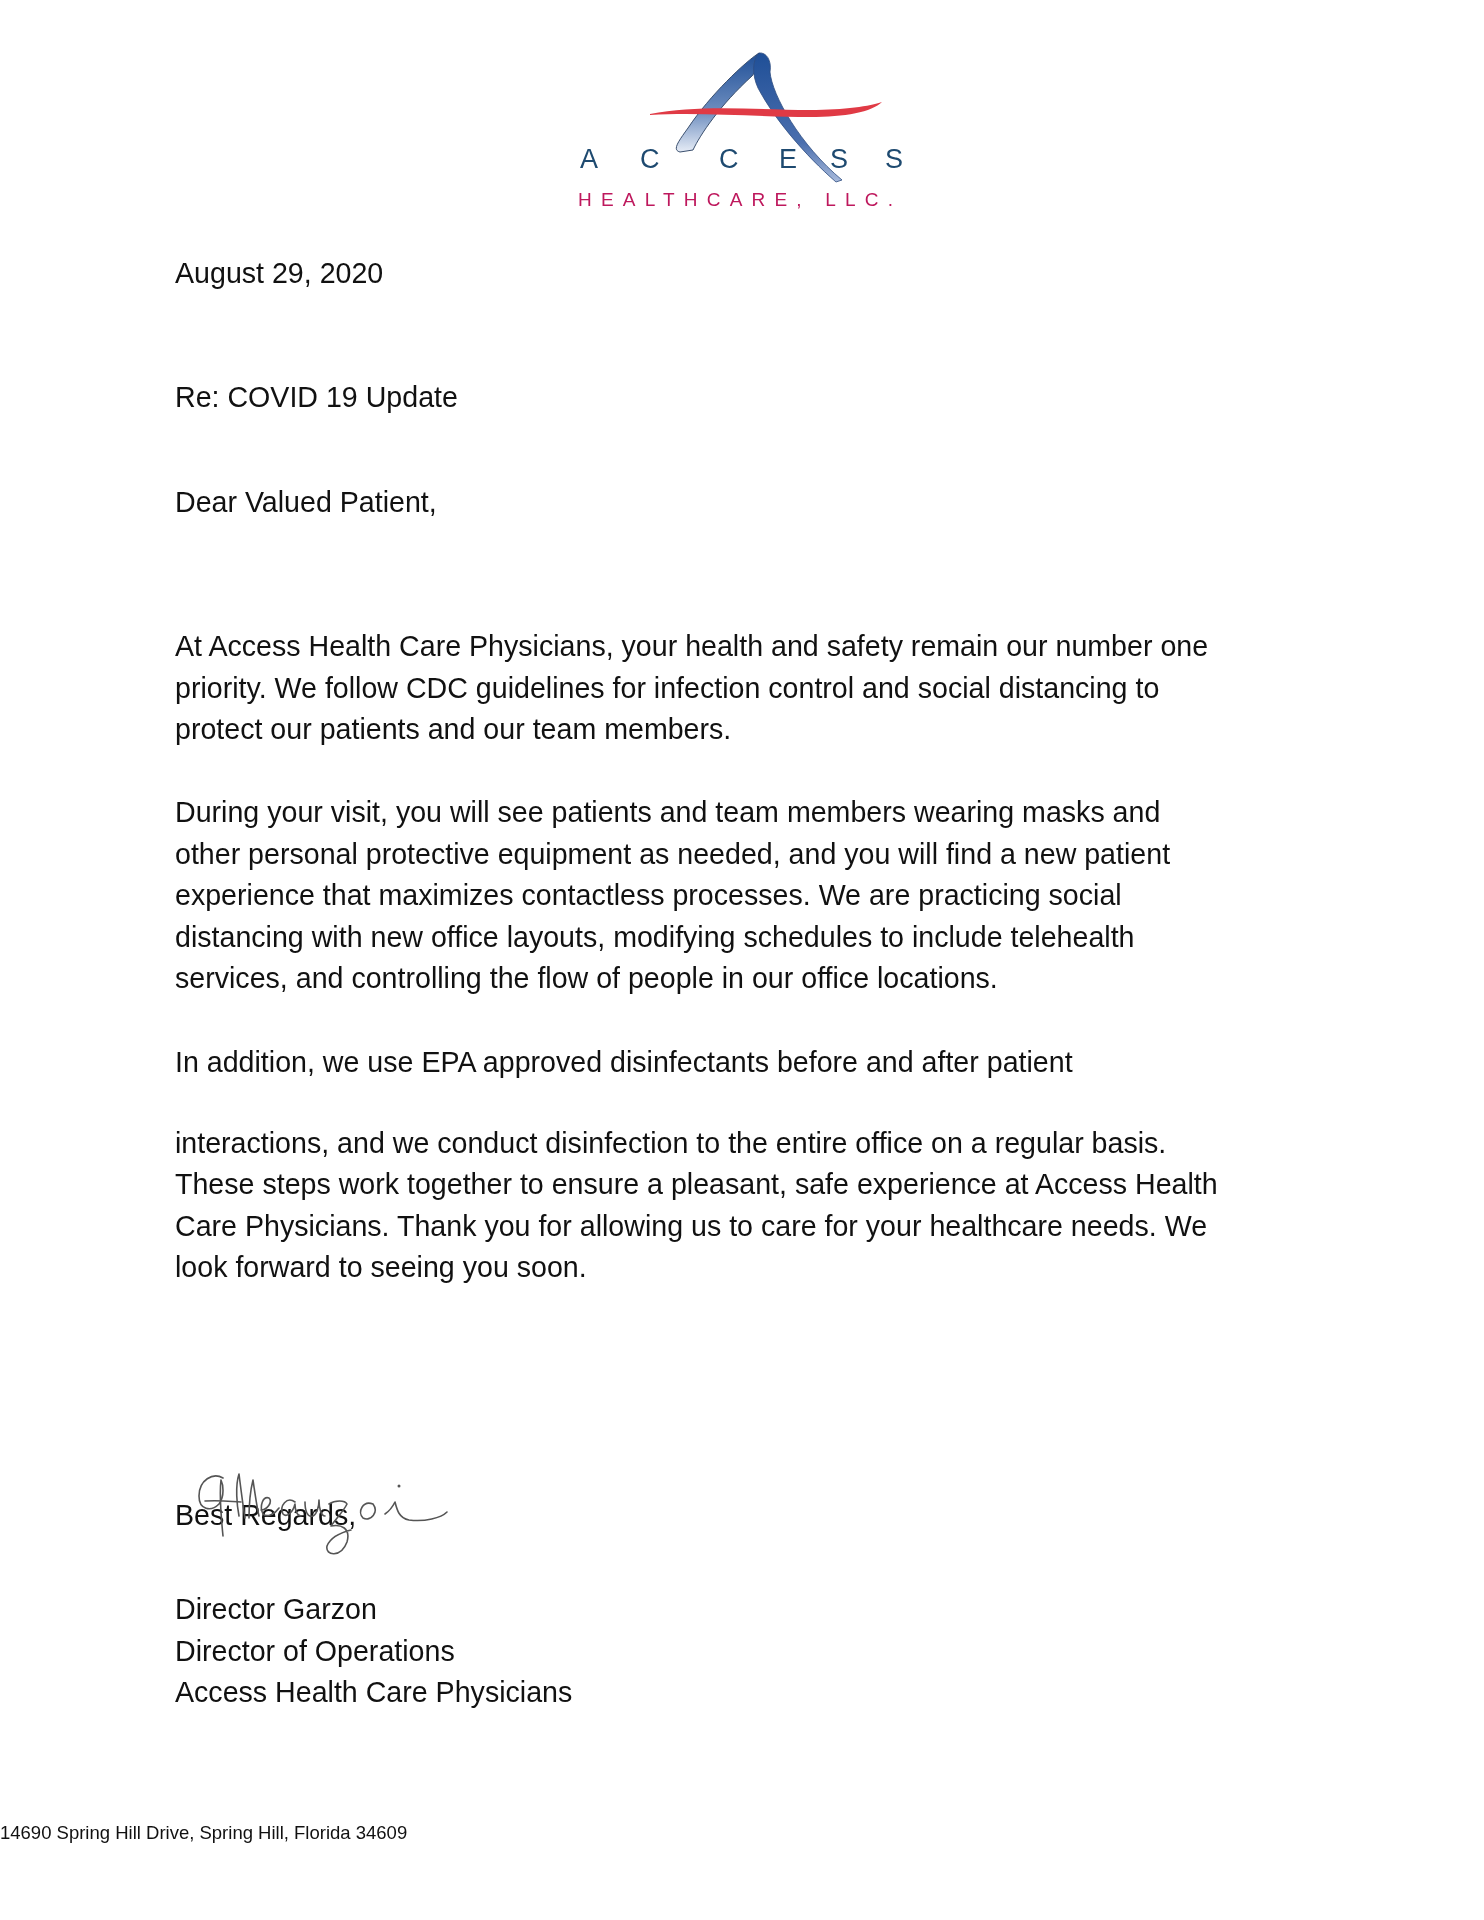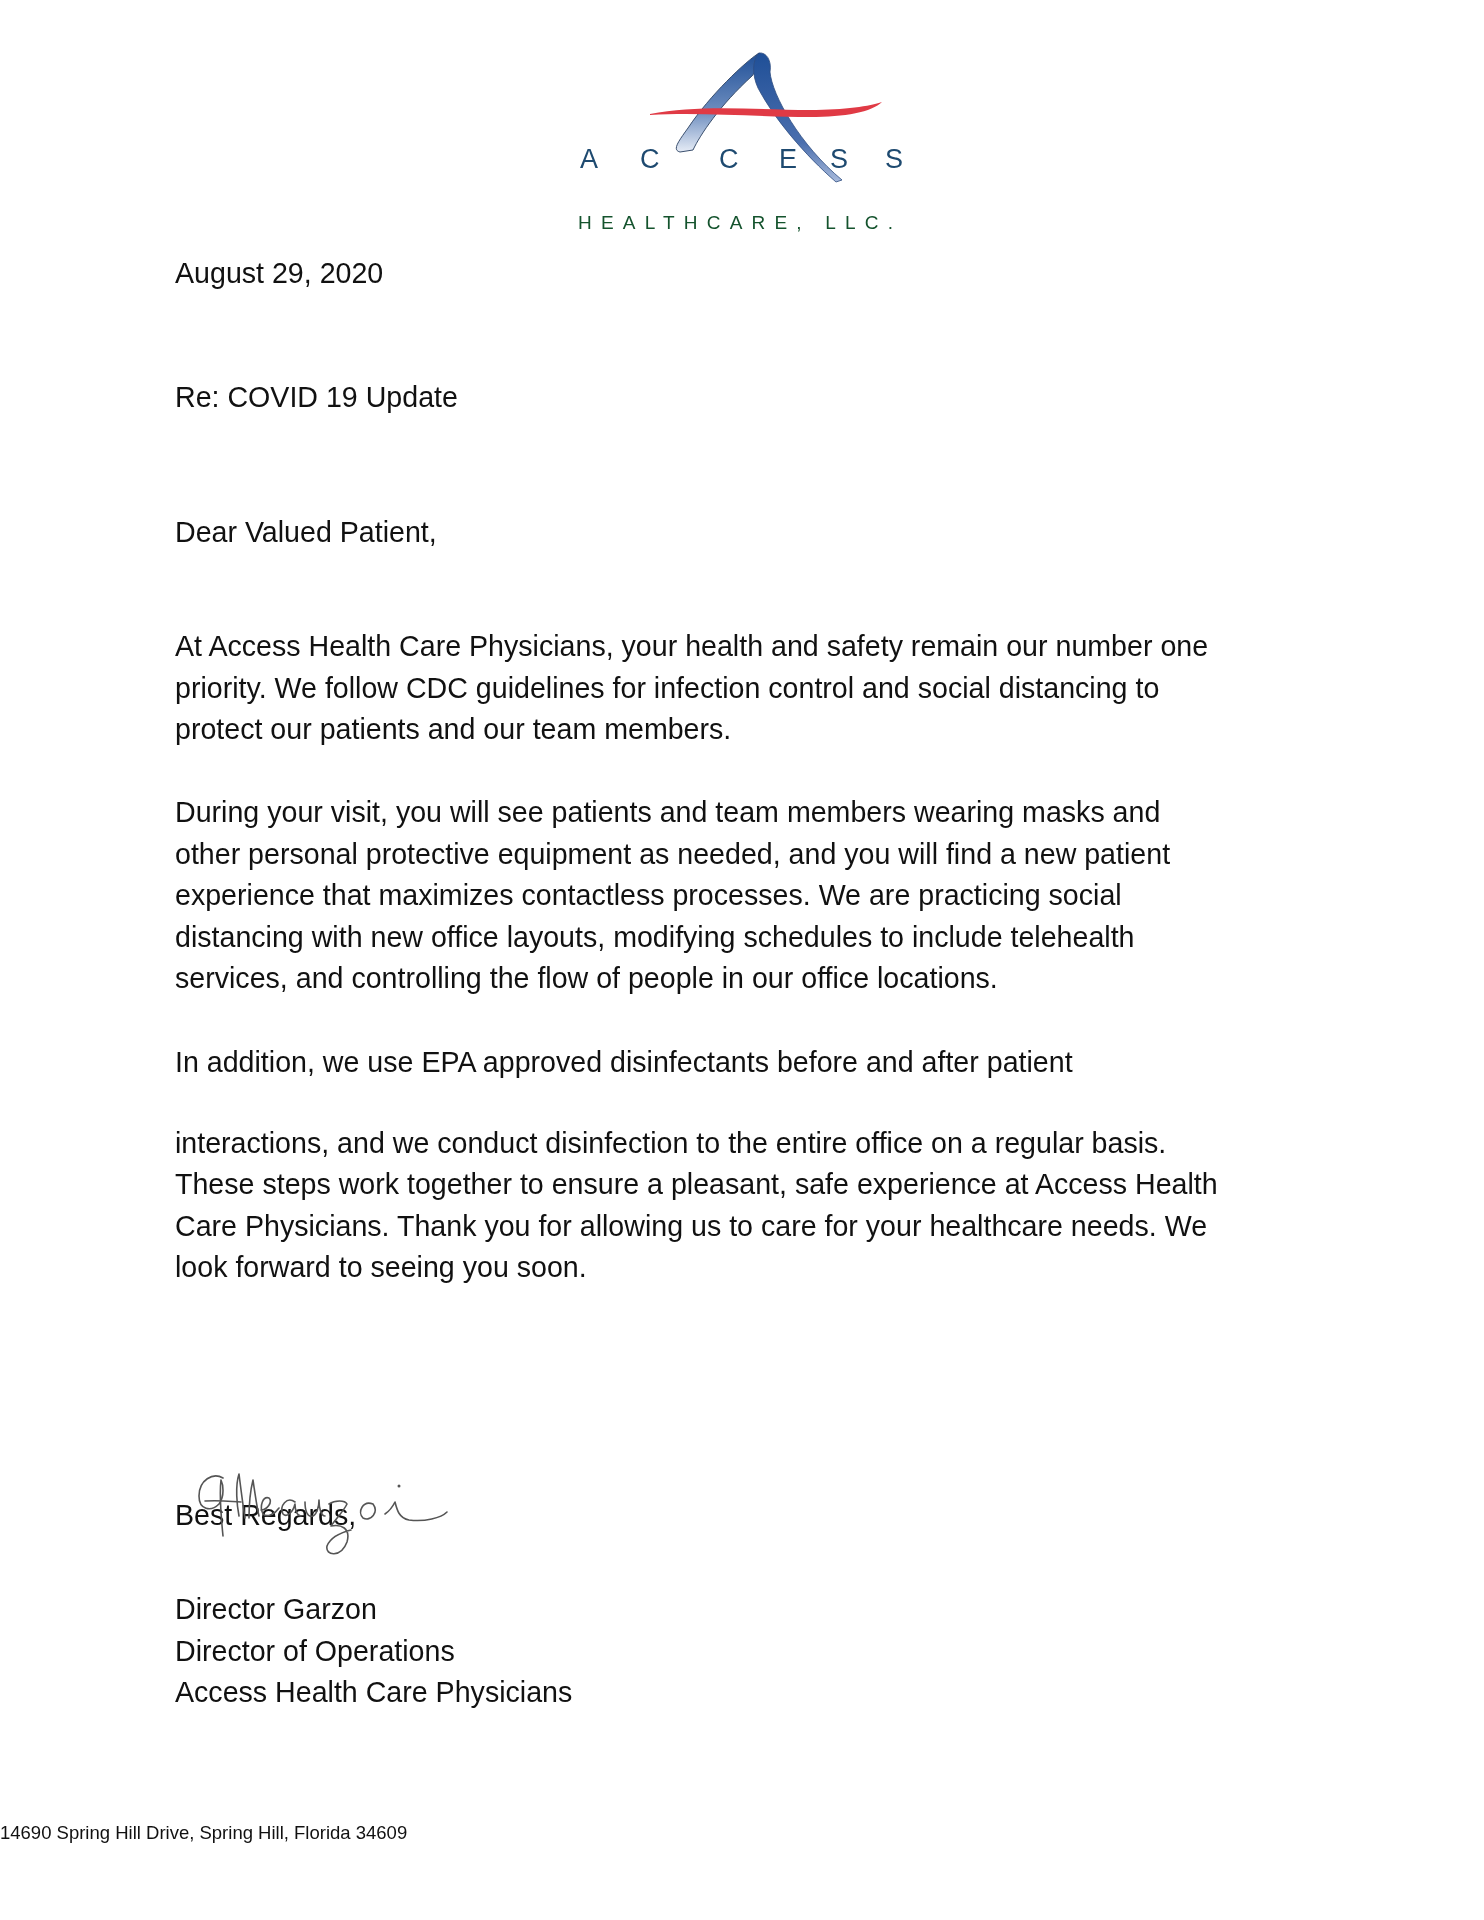--- a/index.html
+++ b/index.html
@@ -10,21 +10,21 @@
   }
   .logo { position: absolute; left: 560px; top: 40px; width: 380px; height: 180px; }
   .logo svg { position: absolute; left: 0; top: 0; }
   .logo-word {
     position: absolute; left: 0; top: 104px; width: 380px; height: 30px;
     color: #1e4a70; font-size: 27px; font-weight: normal;
   }
   .logo-word span { position: absolute; top: 0; }
   .logo-sub {
     position: absolute; left: 18px; top: 149px; width: 360px;
-    color: #14532d; font-size: 19px; letter-spacing: 9.2px; white-space: nowrap; margin-top: 23px;
+    color: #be185d; font-size: 19px; letter-spacing: 9.2px; white-space: nowrap;
   }
   .line {
     position: absolute; left: 175px; white-space: nowrap;
     font-size: 28.6px; line-height: 34px; color: #111111;
   }
   .signature { position: absolute; left: 195px; top: 1466px; width: 310px; height: 110px; }
   .footer {
     position: absolute; left: 0; width: 1484px; top: 1822px; 
     font-size: 18.5px; color: #111111; white-space: nowrap;
   }
@@ -59,21 +59,21 @@
     <span style="left:159px">C</span>
     <span style="left:219px">E</span>
     <span style="left:270px">S</span>
     <span style="left:325px">S</span>
   </div>
   <div class="logo-sub">HEALTHCARE, LLC.</div>
 </div>
 
 <div class="line" style="top:256px">August 29, 2020</div>
 <div class="line" style="top:380px">Re: COVID 19 Update</div>
-<div class="line" style="top:515px">Dear Valued Patient,</div>
+<div class="line" style="top:485px">Dear Valued Patient,</div>
 
 <div>
   <div class="line" style="top:629px">At Access Health Care Physicians, your health and safety remain our number one</div>
   <div class="line" style="top:671px">priority. We follow CDC guidelines for infection control and social distancing to</div>
   <div class="line" style="top:712px">protect our patients and our team members.</div>
 </div>
 
 <div>
   <div class="line" style="top:795px">During your visit, you will see patients and team members wearing masks and</div>
   <div class="line" style="top:837px">other personal protective equipment as needed, and you will find a new patient</div>

